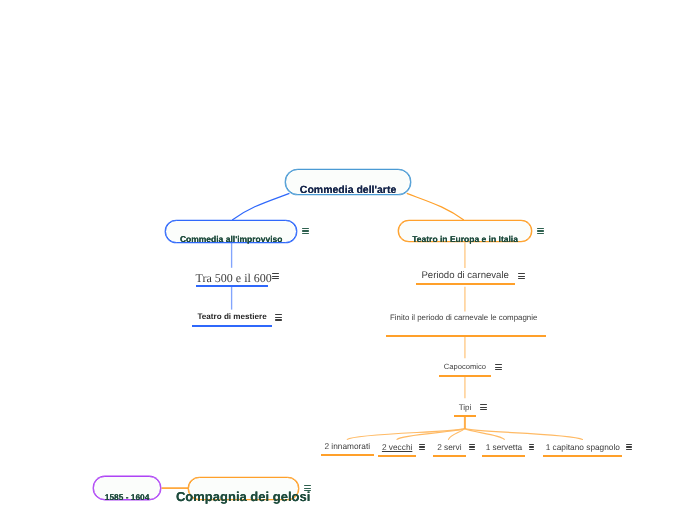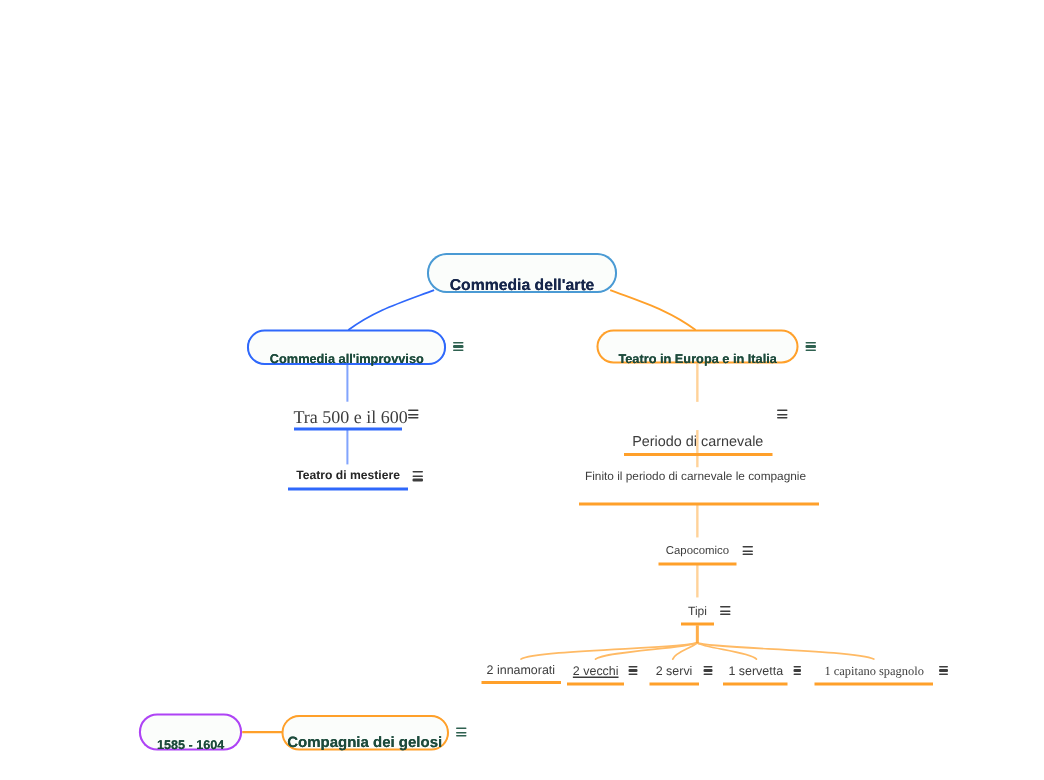--- a/index.html
+++ b/index.html
@@ -92,21 +92,21 @@
 
   <div class="node pill" style="left:398px;top:219.7px;width:134.2px;height:22.6px;border:1.4px solid #ffa02a;border-radius:11.3px;box-shadow:0 0 0 0.35px #ffa02a;">
     <span class="label" style="font-size:8.5px;font-weight:bold;color:#1d4b3c;">Teatro in Europa e in Italia</span>
   </div>
   <span class="hmb" style="left:536.5px;top:227.6px;width:7.30px;height:6.5px;">
     <i style="background:#2f6150"></i>
       <i style="background:#2f6150"></i>
       <i style="background:#2f6150"></i>
   </span>
 
-  <div class="under" style="left:415.7px;top:289px;width:99px;">
+  <div class="under" style="left:415.7px;top:270px;width:99px;">
     <span class="label" style="font-size:9.6px;color:#3d3d3d;text-align:center;">Periodo di carnevale</span>
     <span class="rule" style="top:13.2px;width:99px;background:#ffa02a;"></span>
   </div>
   <span class="hmb" style="left:517.8px;top:272.8px;width:6.80px;height:6.5px;">
     <i style="background:#3d3d3d"></i>
       <i style="background:#3d3d3d"></i>
       <i style="background:#3d3d3d"></i>
   </span>
 
   <div class="under" style="left:385.6px;top:312.6px;width:160.9px;">
@@ -158,35 +158,35 @@
   </span>
   <div class="under" style="left:482.3px;top:442.5px;width:43.1px;">
     <span class="label" style="font-size:8.3px;color:#3d3d3d;text-align:center;">1 servetta</span>
     <span class="rule" style="top:12.2px;width:43.1px;background:#ffa02a;"></span>
   </div>
   <span class="hmb" style="left:528.7px;top:443.5px;width:5.80px;height:6.5px;">
     <i style="background:#3d3d3d"></i>
       <i style="background:#3d3d3d"></i>
       <i style="background:#3d3d3d"></i>
   </span>
-  <div class="under" style="left:543.4px;top:442.5px;width:78.8px;font-family:Liberation Serif, serif;">
+  <div class="under" style="left:543.4px;top:442.5px;width:78.8px;">
     <span class="label" style="font-size:8.3px;color:#3d3d3d;text-align:center;">1 capitano spagnolo</span>
     <span class="rule" style="top:12.2px;width:78.8px;background:#ffa02a;"></span>
   </div>
   <span class="hmb" style="left:625.7px;top:443.5px;width:6.20px;height:6.5px;">
     <i style="background:#3d3d3d"></i>
       <i style="background:#3d3d3d"></i>
       <i style="background:#3d3d3d"></i>
   </span>
 
   <div class="node pill" style="left:92.9px;top:476.3px;width:68.4px;height:23.6px;border:1.5px solid #ae43f5;border-radius:11.8px;box-shadow:0 0 0 0.4px #ae43f5;">
     <span class="label" style="font-size:8.4px;font-weight:bold;color:#1d4b3c;transform:translateY(0.5px);">1585 - 1604</span>
   </div>
   <div class="node pill" style="left:187.6px;top:476.6px;width:111.1px;height:23.6px;border:1.4px solid #ffa02a;border-radius:11.8px;box-shadow:0 0 0 0.35px #ffa02a;">
-    <span class="label" style="font-size:10px;font-weight:bold;color:#1d4b3c;transform:translateY(0.3px);">Compagnia dei gelosi</span>
+    <span class="label" style="font-size:13px;font-weight:bold;color:#1d4b3c;transform:translateY(0.3px);">Compagnia dei gelosi</span>
   </div>
   <span class="hmb" style="left:304px;top:484.8px;width:6.70px;height:6.5px;">
     <i style="background:#2f6150"></i>
       <i style="background:#2f6150"></i>
       <i style="background:#2f6150"></i>
   </span>
 
 </div>
 
 </body></html>

